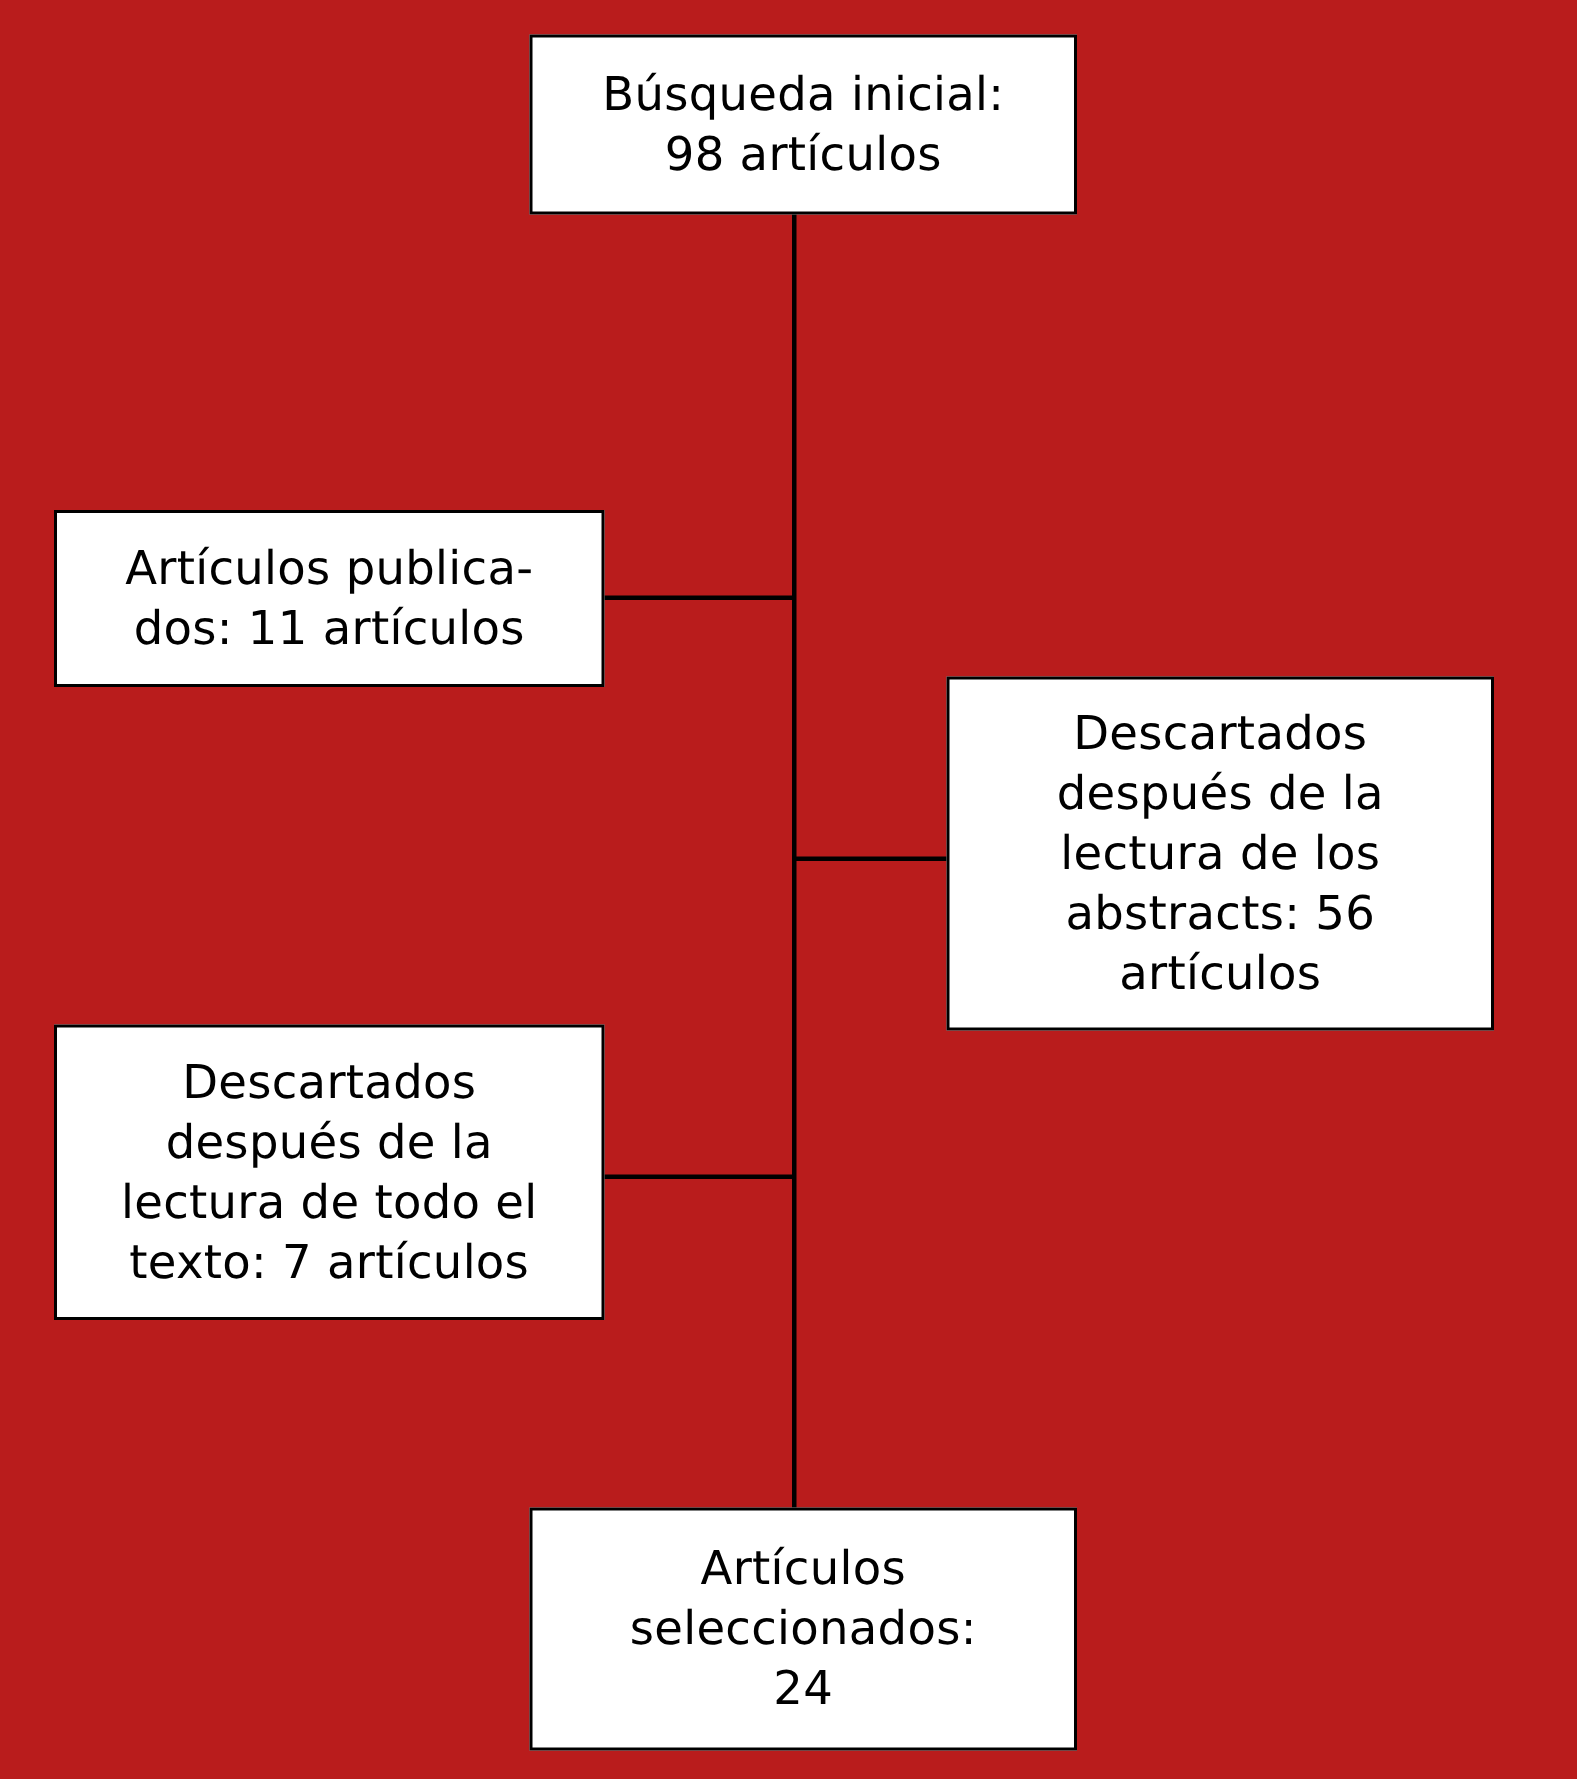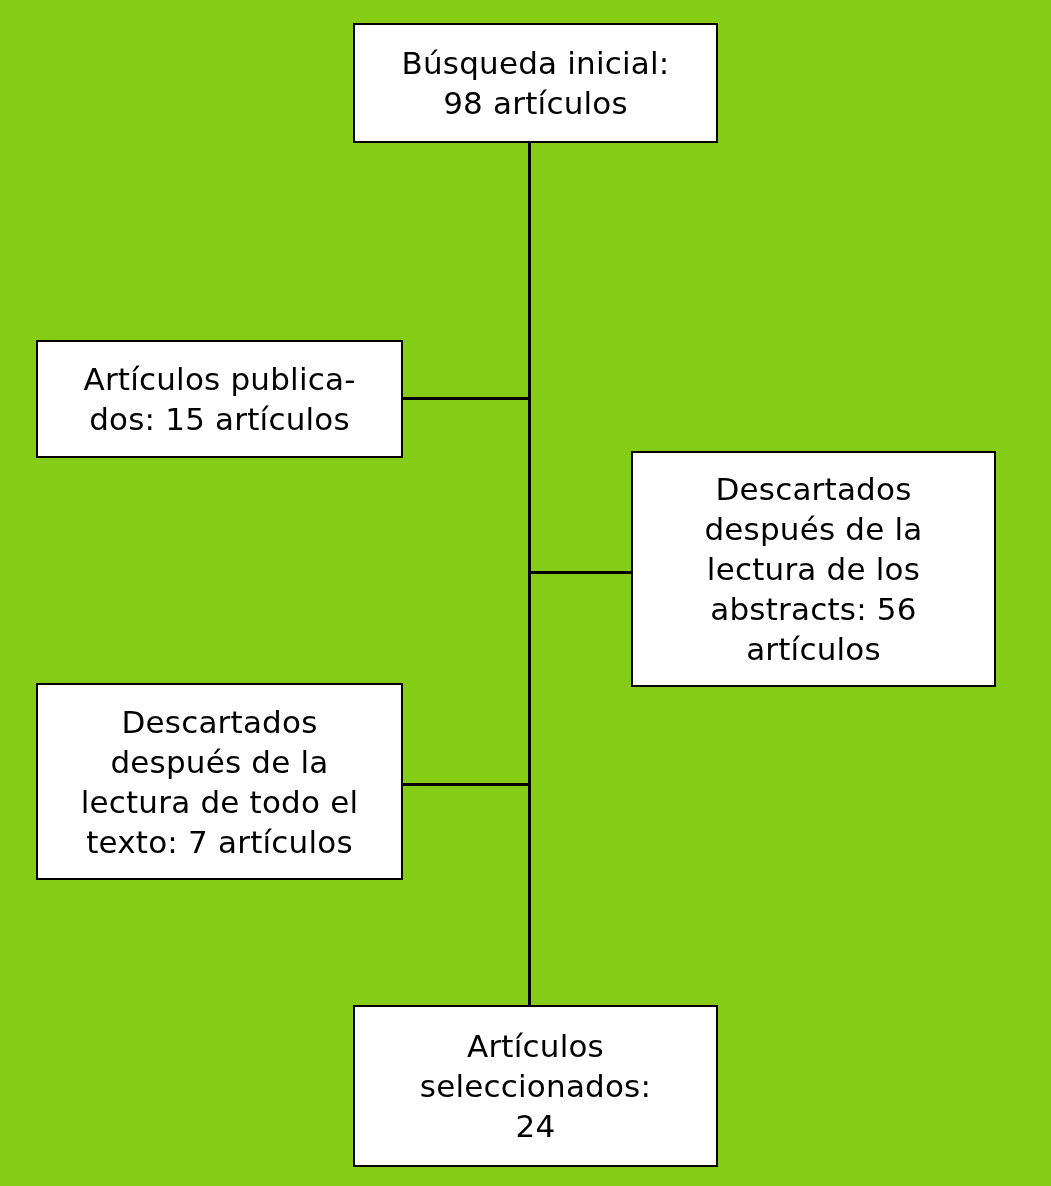--- a/index.html
+++ b/index.html
@@ -4,21 +4,21 @@
 <style>
   html, body {
     margin: 0;
     padding: 0;
     background: #ffffff;
   }
   #canvas {
     position: relative;
     width: 1051px;
     height: 1186px;
-    background: #84cc16;
+    background: #b91c1c;
     overflow: hidden;
     font-family: "DejaVu Sans", "Liberation Sans", sans-serif;
   }
   .node {
     position: absolute;
     box-sizing: border-box;
     border: 2px solid #000000;
     background: #ffffff;
     display: flex;
     align-items: center;
@@ -79,21 +79,21 @@
   <div class="connector" id="connector-to-abstracts"></div>
   <div class="connector" id="connector-to-fulltext"></div>
 
   <div class="node" id="node-initial-search">
     <span class="node-label">Búsqueda inicial:
 98 artículos</span>
   </div>
 
   <div class="node" id="node-published-articles">
     <span class="node-label">Artículos publica-
-dos: 15 artículos</span>
+dos: 11 artículos</span>
   </div>
 
   <div class="node" id="node-discarded-abstracts">
     <span class="node-label">Descartados
 después de la
 lectura de los
 abstracts: 56
 artículos</span>
   </div>
 

